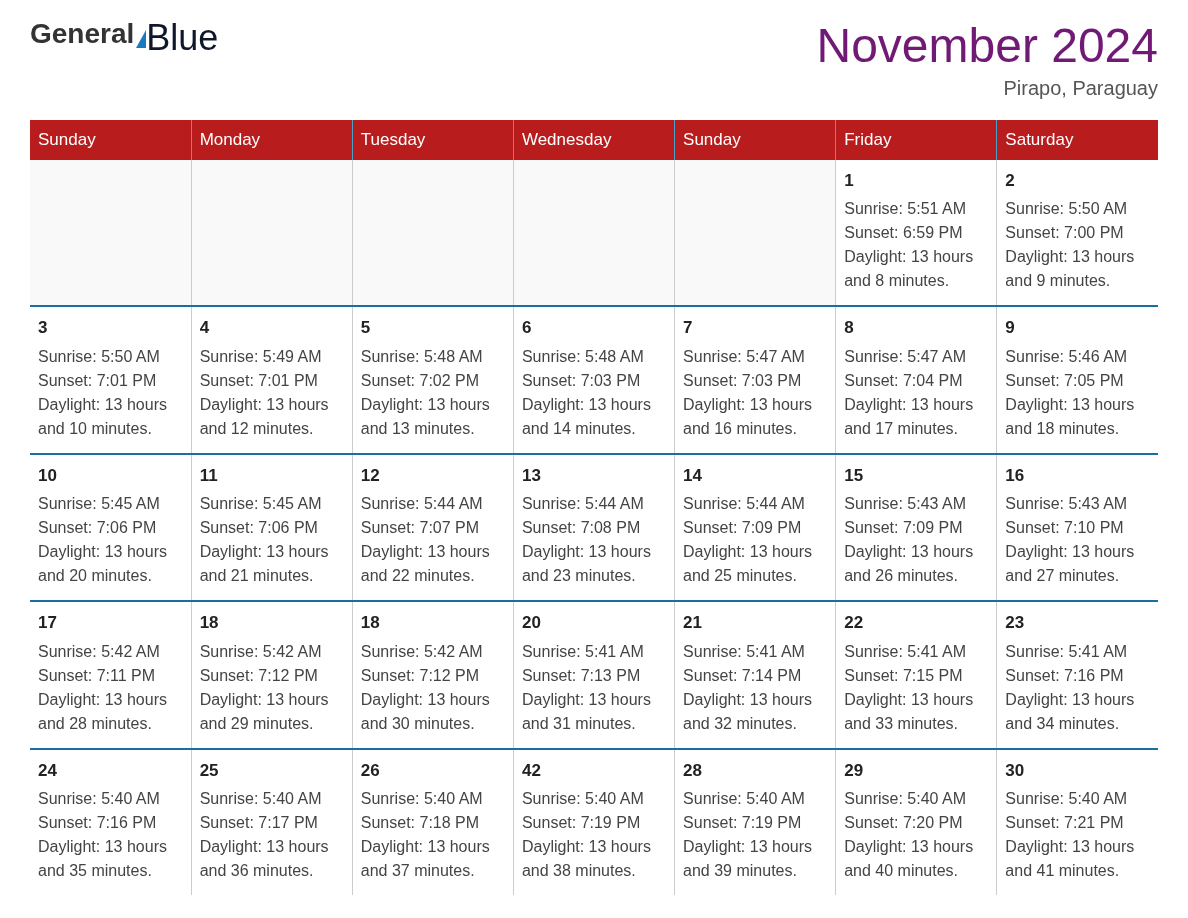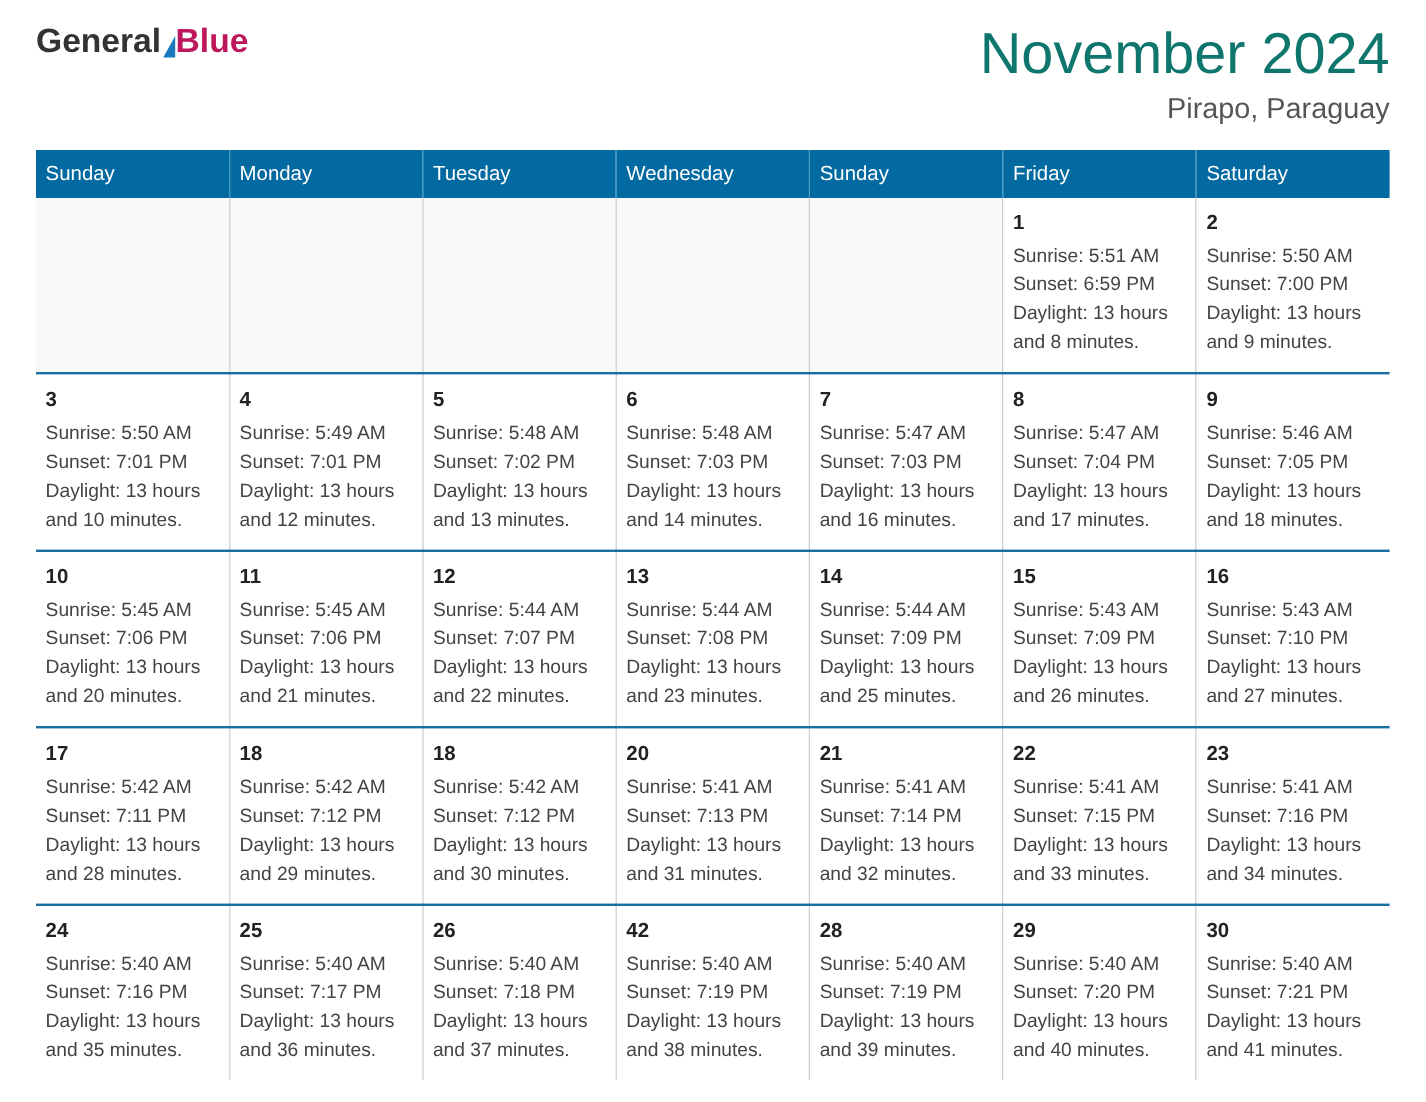--- a/index.html
+++ b/index.html
@@ -19,54 +19,54 @@
       display: flex;
       align-items: flex-start;
     }
     .logo-general {
       font-size: 28px;
       font-weight: bold;
       color: #333;
       line-height: 1;
     }
     .logo-blue {
-      font-size: 28px;
-      font-weight: bold;
-      color: #be185d;
+      font-size: 36px;
+      font-weight: normal;
+      color: #0f172a;
       line-height: 1;
     }
     .logo-triangle {
       display: inline-block;
       width: 0;
       height: 0;
       border-left: 10px solid transparent;
       border-bottom: 18px solid #1a7abf;
       margin-left: 2px;
       vertical-align: middle;
     }
     .title-area {
       text-align: right;
     }
     .calendar-title {
       font-size: 48px;
       font-weight: 300;
-      color: #0f766e;
+      color: #701a75;
       line-height: 1.1;
     }
     .subtitle {
-      font-size: 24px;
+      font-size: 20px;
       color: #555;
       margin-top: 4px;
     }
     table {
       width: 100%;
       border-collapse: collapse;
     }
     thead tr th {
-      background: #0369a1;
+      background: #b91c1c;
       color: #fff;
       padding: 10px 8px;
       text-align: left;
       font-size: 17px;
       font-weight: normal;
       border-right: 1px solid #4a9fc8;
     }
     thead tr th:last-child { border-right: none; }
     tbody tr {
       border-bottom: 2px solid #1a6fa0;

